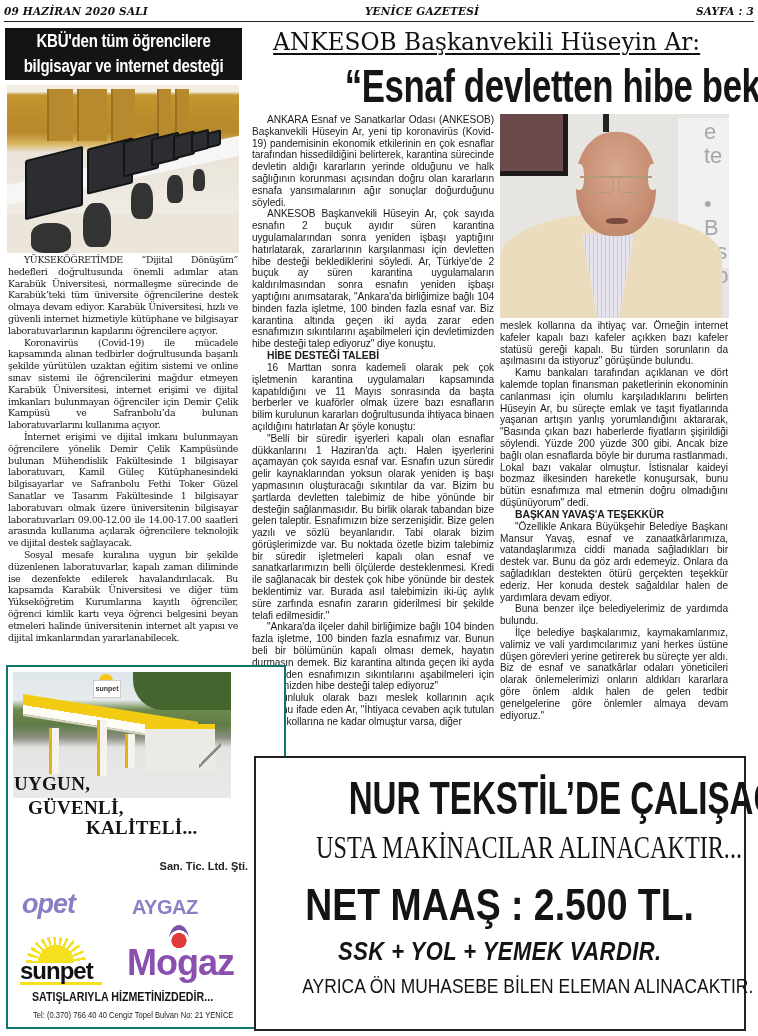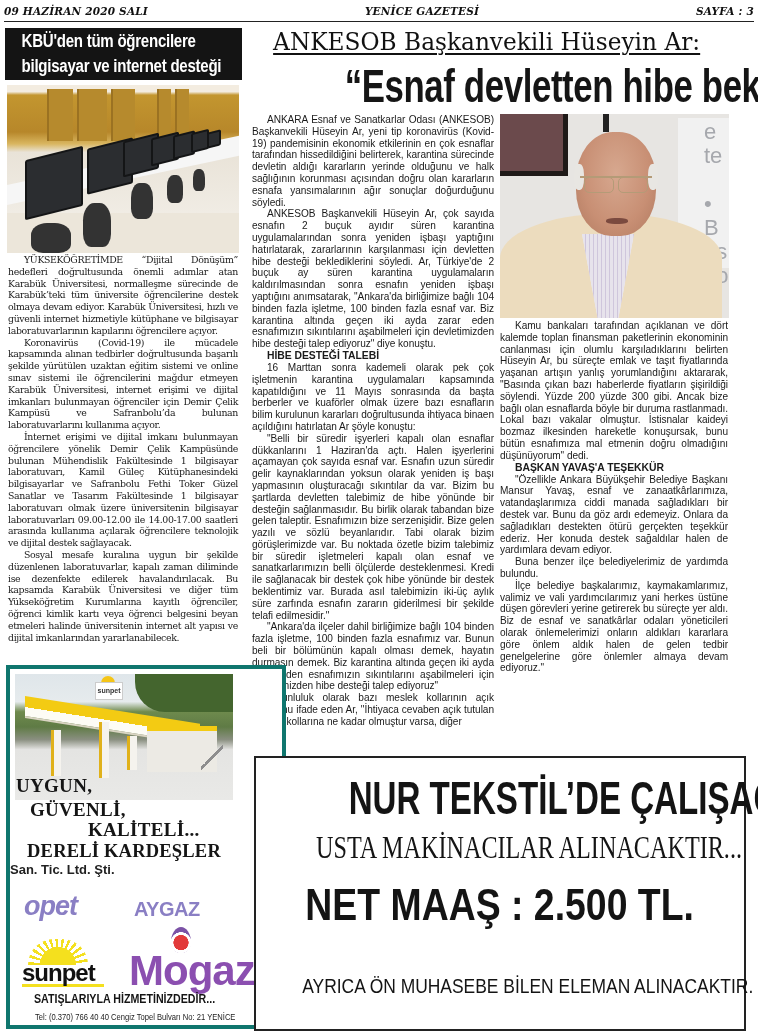--- a/index.html
+++ b/index.html
@@ -4,21 +4,21 @@
 <style>
   * { box-sizing: border-box; margin: 0; padding: 0; }
   html, body { width: 758px; height: 1036px; background: #fff; overflow: hidden; }
   body { position: relative; font-family: "Liberation Sans", sans-serif; color: #111; }
 
   
   .masthead { position: absolute; left: 4px; top: 2px; width: 750px; height: 18px; display: flex; justify-content: space-between; align-items: center; font-family: "DejaVu Serif", serif; font-weight: bold; font-style: italic; font-size: 10.5px; letter-spacing: 0.2px; }
   .masthead-line { position: absolute; left: 4px; top: 21px; width: 750px; height: 1px; background: #222; }
 
   
-  .left-title { position: absolute; left: 5px; top: 28px; width: 237px; height: 52px; background: #141414; color: #fff; font-family: "Liberation Sans", sans-serif; font-weight: bold; font-size: 17.5px; line-height: 25px; text-align: left; padding-top: 1px; transform-origin: center; letter-spacing: -0.3px; }
+  .left-title { position: absolute; left: 5px; top: 28px; width: 237px; height: 52px; background: #141414; color: #fff; font-family: "Liberation Sans", sans-serif; font-weight: bold; font-size: 17.5px; line-height: 25px; text-align: center; padding-top: 1px; transform-origin: center; letter-spacing: -0.3px; }
   .left-title span { display: block; transform: scaleX(0.86); white-space: nowrap; }
   .lab-photo { position: absolute; left: 7px; top: 85px; width: 232px; height: 168px; background: linear-gradient(180deg, #f3ece0 0%, #f3ece0 4%, #c3962f 6%, #b7872a 28%, #d9b660 35%, #e9e3d8 40%, #f5f2ec 100%); overflow: hidden; }
   .lab-photo .curtain { position: absolute; top: 4px; height: 52px; background: #b68a2d; border-left: 2px solid #9b7222; }
   .lab-photo .desk { position: absolute; left: 0; top: 100px; width: 232px; height: 20px; background: #f6f6f6; transform: skewY(-12deg); transform-origin: left; }
   .lab-photo .monitor { position: absolute; background: #2b2d30; border: 2px solid #141516; border-radius: 2px; }
   .lab-photo .chair { position: absolute; background: #333; border-radius: 40% 40% 30% 30%; }
   .lab-photo .floor { position: absolute; left: 0; bottom: 0; width: 232px; height: 40px; background: #ece6da; }
 
   .serif-body { position: absolute; font-family: "DejaVu Serif", serif; font-size: 9.4px; line-height: 11.8px; text-align: justify; color: #1a1a1a; letter-spacing: -0.35px; }
   .serif-body p { text-indent: 16px; }
@@ -44,39 +44,39 @@
   .portrait .head { position: absolute; left: 76px; top: 18px; width: 80px; height: 104px; background: radial-gradient(ellipse at 50% 40%, #d7a88f 0%, #c88f74 60%, #b07a60 100%); border-radius: 46% 46% 44% 44%; }
   .portrait .hair-l { position: absolute; left: 74px; top: 50px; width: 10px; height: 26px; background: #e8e6e2; border-radius: 40%; }
   .portrait .hair-r { position: absolute; left: 148px; top: 50px; width: 10px; height: 26px; background: #e8e6e2; border-radius: 40%; }
   .portrait .glasses { position: absolute; left: 80px; top: 62px; width: 72px; height: 16px; border-top: 2px solid #b49b77; }
   .portrait .glasses::before, .portrait .glasses::after { content: ""; position: absolute; top: -1px; width: 28px; height: 14px; border: 1.5px solid #b49b77; border-radius: 5px; }
   .portrait .glasses::before { left: 4px; }
   .portrait .glasses::after { right: 4px; }
   .portrait .mouth { position: absolute; left: 106px; top: 104px; width: 22px; height: 6px; background: #7b4a3f; border-radius: 40%; }
 
   
-  .gas-ad { position: absolute; left: 6px; top: 665px; width: 280px; height: 364px; border: 4px solid #0f766e; background: #fff; overflow: hidden; }
+  .gas-ad { position: absolute; left: 6px; top: 665px; width: 280px; height: 364px; border: 2px solid #0f766e; background: #fff; overflow: hidden; }
   .gas-photo { position: absolute; left: 5px; top: 5px; width: 218px; height: 126px; background: linear-gradient(180deg, #dfe6ea 0%, #e6ebed 22%, #6e8a4d 30%, #5f7b45 42%, #8a8f80 52%, #e4e4e2 60%, #e9e9e7 100%); overflow: hidden; }
   .gas-photo .trees { position: absolute; left: 120px; top: 0; width: 98px; height: 38px; background: #44652e; border-radius: 0 0 0 30px; }
   .gas-photo .canopy { position: absolute; left: 10px; top: 22px; width: 175px; height: 22px; background: linear-gradient(180deg,#f3cb13 0 55%,#fdfcf5 55% 100%); transform: skewY(9deg); transform-origin: left; border-bottom: 2px solid #d9d4c2; }
   .gas-photo .pump { position: absolute; width: 10px; background: #f5f3ee; border-left: 3px solid #e0b11a; }
   .gas-photo .building { position: absolute; left: 132px; top: 52px; width: 70px; height: 46px; background: #eceae4; border-top: 5px solid #f3cb13; }
   .gas-photo .stair { position: absolute; left: 186px; top: 64px; width: 22px; height: 36px; background: linear-gradient(135deg, transparent 50%, #8e8e8e 50% 56%, transparent 56%); }
   .gas-photo .logo-box { position: absolute; left: 80px; top: 8px; width: 28px; height: 18px; background: #fff; border: 1px solid #ccc; font-size: 7px; color: #333; text-align: center; line-height: 16px; font-weight: bold; }
   .gas-photo .logo-sun { position: absolute; left: 86px; top: 2px; width: 14px; height: 8px; background: #f5c518; border-radius: 14px 14px 0 0; }
   .slogan { position: absolute; font-family: "Liberation Serif", serif; font-weight: bold; font-size: 19px; color: #151515; white-space: nowrap; letter-spacing: 0.3px; }
   .ad-company { position: absolute; left: 0; width: 228px; text-align: center; font-family: "Liberation Serif", serif; font-weight: bold; font-size: 18.5px; color: #151515; top: 169px; letter-spacing: 0.2px; }
-  .ad-subco { position: absolute; left: 0; width: 228px; text-align: left; font-family: "Liberation Sans", sans-serif; font-weight: bold; font-size: 13px; top: 190px; color: #222; }
+  .ad-subco { position: absolute; left: 12px; width: 228px; text-align: right; font-family: "Liberation Sans", sans-serif; font-weight: bold; font-size: 11px; top: 190px; color: #222; }
   .ad-branch { position: absolute; left: 0; width: 228px; text-align: center; font-family: "Liberation Sans", sans-serif; font-weight: bold; font-size: 13px; top: 202px; color: #151515; }
   .brand-opet { position: absolute; left: 14px; top: 222px; font-family: "Liberation Sans", sans-serif; font-weight: bold; font-style: italic; font-size: 27px; color: #8a7fc4; letter-spacing: -1px; }
   .brand-aygaz { position: absolute; left: 124px; top: 229px; font-family: "Liberation Sans", sans-serif; font-weight: bold; font-size: 20px; color: #8a7fc4; letter-spacing: -0.5px; }
   .brand-sunpet-sun { position: absolute; left: 18px; top: 270px; width: 60px; height: 26px; background: radial-gradient(circle at 50% 100%, #f4e01e 0 45%, transparent 46%), repeating-conic-gradient(from 270deg at 50% 100%, #f4e01e 0 6deg, transparent 6deg 14deg); border-radius: 30px 30px 0 0; }
   .brand-sunpet { position: absolute; left: 12px; top: 292px; width: 82px; height: 26px; font-family: "Liberation Sans", sans-serif; font-weight: bold; font-size: 24px; color: #111; line-height: 24px; letter-spacing: -1px; border-bottom: 3px solid #f4e01e; }
   .brand-mogaz-drop { position: absolute; left: 161px; top: 258px; width: 20px; height: 26px; background: radial-gradient(circle at 50% 60%, #e23a3a 0 40%, #fff 42% 55%, #7b52a6 57%); border-radius: 50% 50% 50% 50% / 60% 60% 40% 40%; }
-  .brand-mogaz { position: absolute; left: 119px; top: 285px; font-family: "Liberation Sans", sans-serif; font-weight: bold; font-size: 42px; color: #8b4fb0; letter-spacing: -1px; line-height: 34px; }
+  .brand-mogaz { position: absolute; left: 119px; top: 279px; font-family: "Liberation Sans", sans-serif; font-weight: bold; font-size: 36px; color: #8b4fb0; letter-spacing: -1px; line-height: 34px; }
   .ad-service { position: absolute; left: 0; width: 228px; text-align: center; top: 322px; font-family: "Liberation Sans", sans-serif; font-weight: bold; font-size: 13px; color: #151515; white-space: nowrap; }
   .ad-service span { display: inline-block; transform: scaleX(0.82); }
   .ad-contact { position: absolute; left: 0; width: 228px; text-align: center; top: 342px; font-family: "Liberation Sans", sans-serif; font-size: 9.5px; color: #222; white-space: nowrap; }
   .ad-contact span { display: inline-block; transform: scaleX(0.8); }
 
   
   .textile-ad { position: absolute; left: 254px; top: 756px; width: 492px; height: 275px; border: 2px solid #222; background: #fff; }
   .ta-line { position: absolute; left: 0; width: 488px; text-align: center; white-space: nowrap; color: #141414; }
   .ta-line span { display: inline-block; }
   .ta-1 { top: 12px; font-family: "Liberation Sans", sans-serif; font-weight: bold; font-size: 46px; line-height: 56px; }
@@ -157,20 +157,21 @@
   <p>ANKARA Esnaf ve Sanatkarlar Odası (ANKESOB) Başkanvekili Hüseyin Ar, yeni tip koronavirüs (Kovid-19) pandemisinin ekonomik etkilerinin en çok esnaflar tarafından hissedildiğini belirterek, karantina sürecinde devletin aldığı kararların yerinde olduğunu ve halk sağlığının korunması açısından doğru olan kararların esnafa yansımalarının ağır sonuçlar doğurduğunu söyledi.</p>
   <p>ANKESOB Başkanvekili Hüseyin Ar, çok sayıda esnafın 2 buçuk ayıdır süren karantina uygulamalarından sonra yeniden işbaşı yaptığını hatırlatarak, zararlarının karşılanması için devletten hibe desteği beklediklerini söyledi. Ar, Türkiye'de 2 buçuk ay süren karantina uygulamaların kaldırılmasından sonra esnafın yeniden işbaşı yaptığını anımsatarak, "Ankara'da birliğimize bağlı 104 binden fazla işletme, 100 binden fazla esnaf var. Biz karantina altında geçen iki ayda zarar eden esnafımızın sıkıntılarını aşabilmeleri için devletimizden hibe desteği talep ediyoruz" diye konuştu.</p>
   <h3>HİBE DESTEĞİ TALEBİ</h3>
   <p>16 Marttan sonra kademeli olarak pek çok işletmenin karantina uygulamaları kapsamında kapatıldığını ve 11 Mayıs sonrasında da başta berberler ve kuaförler olmak üzere bazı esnafların bilim kurulunun kararları doğrultusunda ihtiyaca binaen açıldığını hatırlatan Ar şöyle konuştu:</p>
   <p>"Belli bir süredir işyerleri kapalı olan esnaflar dükkanlarını 1 Haziran'da açtı. Halen işyerlerini açamayan çok sayıda esnaf var. Esnafın uzun süredir gelir kaynaklarından yoksun olarak yeniden iş başı yapmasının oluşturacağı sıkıntılar da var. Bizim bu şartlarda devletten talebimiz de hibe yönünde bir desteğin sağlanmasıdır. Bu birlik olarak tabandan bize gelen taleptir. Esnafımızın bize serzenişidir. Bize gelen yazılı ve sözlü beyanlarıdır. Tabi olarak bizim görüşlerimizde var. Bu noktada özetle bizim talebimiz bir süredir işletmeleri kapalı olan esnaf ve sanatkarlarımızın belli ölçülerde desteklenmesi. Kredi ile sağlanacak bir destek çok hibe yönünde bir destek beklentimiz var. Burada asıl talebimizin iki-üç aylık süre zarfında esnafın zararın giderilmesi bir şekilde telafi edilmesidir."</p>
   <p>"Ankara'da ilçeler dahil birliğimize bağlı 104 binden fazla işletme, 100 binden fazla esnafımız var. Bunun beli bir bölümünün kapalı olması demek, hayatın durmasın demek. Biz karantina altında geçen iki ayda zarar eden esnafımızın sıkıntılarını aşabilmeleri için devletimizden hibe desteği talep ediyoruz"</p>
   <p>Zorunluluk olarak bazı meslek kollarının açık olduğunu ifade eden Ar, "İhtiyaca cevaben açık tutulan meslek kollarına ne kadar olmuştur varsa, diğer</p>
 </div>
 
 <div class="sans-body" style="left:500px; top:320px; width:228px;">
+  <p class="no-indent">meslek kollarına da ihtiyaç var. Örneğin internet kafeler kapalı bazı kafeler açıkken bazı kafeler statüsü gereği kapalı. Bu türden sorunların da aşılmasını da istiyoruz" görüşünde bulundu.</p>
   <p>Kamu bankaları tarafından açıklanan ve dört kalemde toplan finansman paketlerinin ekonominin canlanması için olumlu karşıladıklarını belirten Hüseyin Ar, bu süreçte emlak ve taşıt fiyatlarında yaşanan artışın yanlış yorumlandığını aktararak, "Basında çıkan bazı haberlerde fiyatların şişirildiği söylendi. Yüzde 200 yüzde 300 gibi. Ancak bize bağlı olan esnaflarda böyle bir duruma rastlanmadı. Lokal bazı vakalar olmuştur. İstisnalar kaideyi bozmaz ilkesinden hareketle konuşursak, bunu bütün esnafımıza mal etmenin doğru olmadığını düşünüyorum" dedi.</p>
   <h3>BAŞKAN YAVAŞ'A TEŞEKKÜR</h3>
   <p>"Özellikle Ankara Büyükşehir Belediye Başkanı Mansur Yavaş, esnaf ve zanaatkârlarımıza, vatandaşlarımıza ciddi manada sağladıkları bir destek var. Bunu da göz ardı edemeyiz. Onlara da sağladıkları destekten ötürü gerçekten teşekkür ederiz. Her konuda destek sağaldılar halen de yardımlara devam ediyor.</p>
   <p>Buna benzer ilçe belediyelerimiz de yardımda bulundu.</p>
   <p>İlçe belediye başkalarımız, kaymakamlarımız, valimiz ve vali yardımcılarımız yani herkes üstüne düşen görevleri yerine getirerek bu süreçte yer aldı. Biz de esnaf ve sanatkârlar odaları yöneticileri olarak önlemelerimizi onların aldıkları kararlara göre önlem aldık halen de gelen tedbir genelgelerine göre önlemler almaya devam ediyoruz."</p>
 </div>
 
 <div class="gas-ad">
   <div class="gas-photo">
     <div class="trees"></div>
@@ -180,30 +181,30 @@
     <div class="pump" style="left:36px;top:56px;height:46px"></div>
     <div class="pump" style="left:84px;top:48px;height:56px"></div>
     <div class="pump" style="left:112px;top:62px;height:34px"></div>
     <div class="pump" style="left:146px;top:58px;height:40px;background:#4a3f8c"></div>
     <div class="building"></div>
     <div class="stair"></div>
   </div>
   <div class="slogan" style="left:6px;top:106px;">UYGUN,</div>
   <div class="slogan" style="left:20px;top:130px;">GÜVENLİ,</div>
   <div class="slogan" style="left:78px;top:150px;">KALİTELİ...</div>
-  <div class="ad-company" style="top:172px">DERELİ KARDEŞLER</div>
   <div class="ad-subco" style="top:193px">San. Tic. Ltd. Şti.</div>
   <div class="brand-opet">opet</div>
   <div class="brand-aygaz">AYGAZ</div>
   <div class="brand-sunpet-sun"></div>
   <div class="brand-sunpet">sunpet</div>
   <div class="brand-mogaz-drop"></div>
   <div class="brand-mogaz">Mogaz</div>
   <div class="ad-service"><span>SATIŞLARIYLA HİZMETİNİZDEDİR...</span></div>
   <div class="ad-contact"><span>Tel: (0.370) 766 40 40 Cengiz Topel Bulvarı No: 21 YENİCE</span></div>
 </div>
 
 <div class="textile-ad">
   <div class="ta-line ta-1"><span>NUR TEKSTİL’DE ÇALIŞACAK</span></div>
   <div class="ta-line ta-2"><span>USTA MAKİNACILAR ALINACAKTIR...</span></div>
   <div class="ta-line ta-3"><span>NET MAAŞ : 2.500 TL.</span></div>
+  <div class="ta-line ta-4"><span>SSK + YOL + YEMEK VARDIR.</span></div>
   <div class="ta-line ta-5"><span>AYRICA ÖN MUHASEBE BİLEN ELEMAN ALINACAKTIR.</span></div>
 </div>
 
 </body></html>

